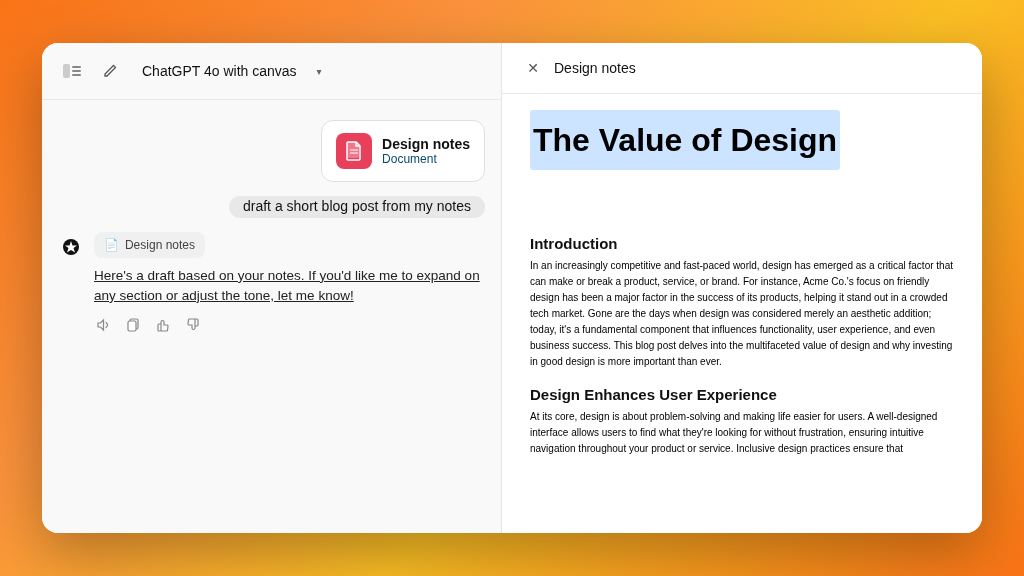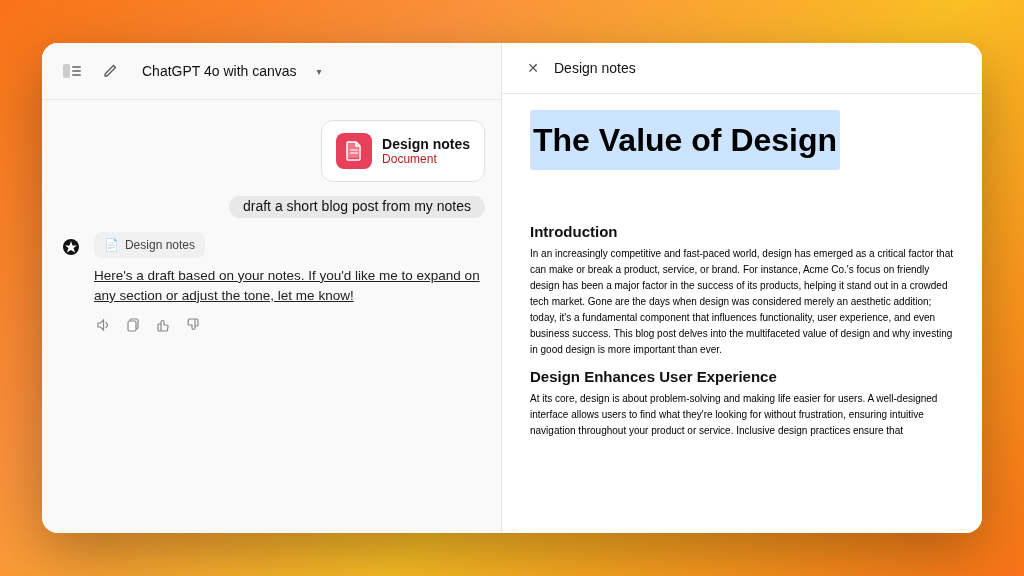--- a/index.html
+++ b/index.html
@@ -106,21 +106,21 @@
       flex-shrink: 0;
     }
 
     .doc-info .doc-title {
       font-size: 14px;
       font-weight: 600;
       color: #111;
     }
     .doc-info .doc-type {
       font-size: 12px;
-      color: #b91c1c;
+      color: #0c4a6e;
     }
 
     
     .user-message {
       background: #e8e8e8;
       border-radius: 18px;
       padding: 1px 14px;
       font-size: 14px;
       color: #111;
       max-width: 260px;
@@ -277,21 +277,21 @@
     .send-circle svg {
       width: 12px;
       height: 12px;
       fill: white;
     }
 
     .section-heading {
       font-size: 15px;
       font-weight: 700;
       color: #111;
-      margin-top: 4px;
+      margin-top: 16px;
       margin-bottom: 6px;
     }
 
     .section-text {
       font-size: 10px;
       color: #000000;
       line-height: 1.6;
       margin-bottom: 10px;
     }
 

